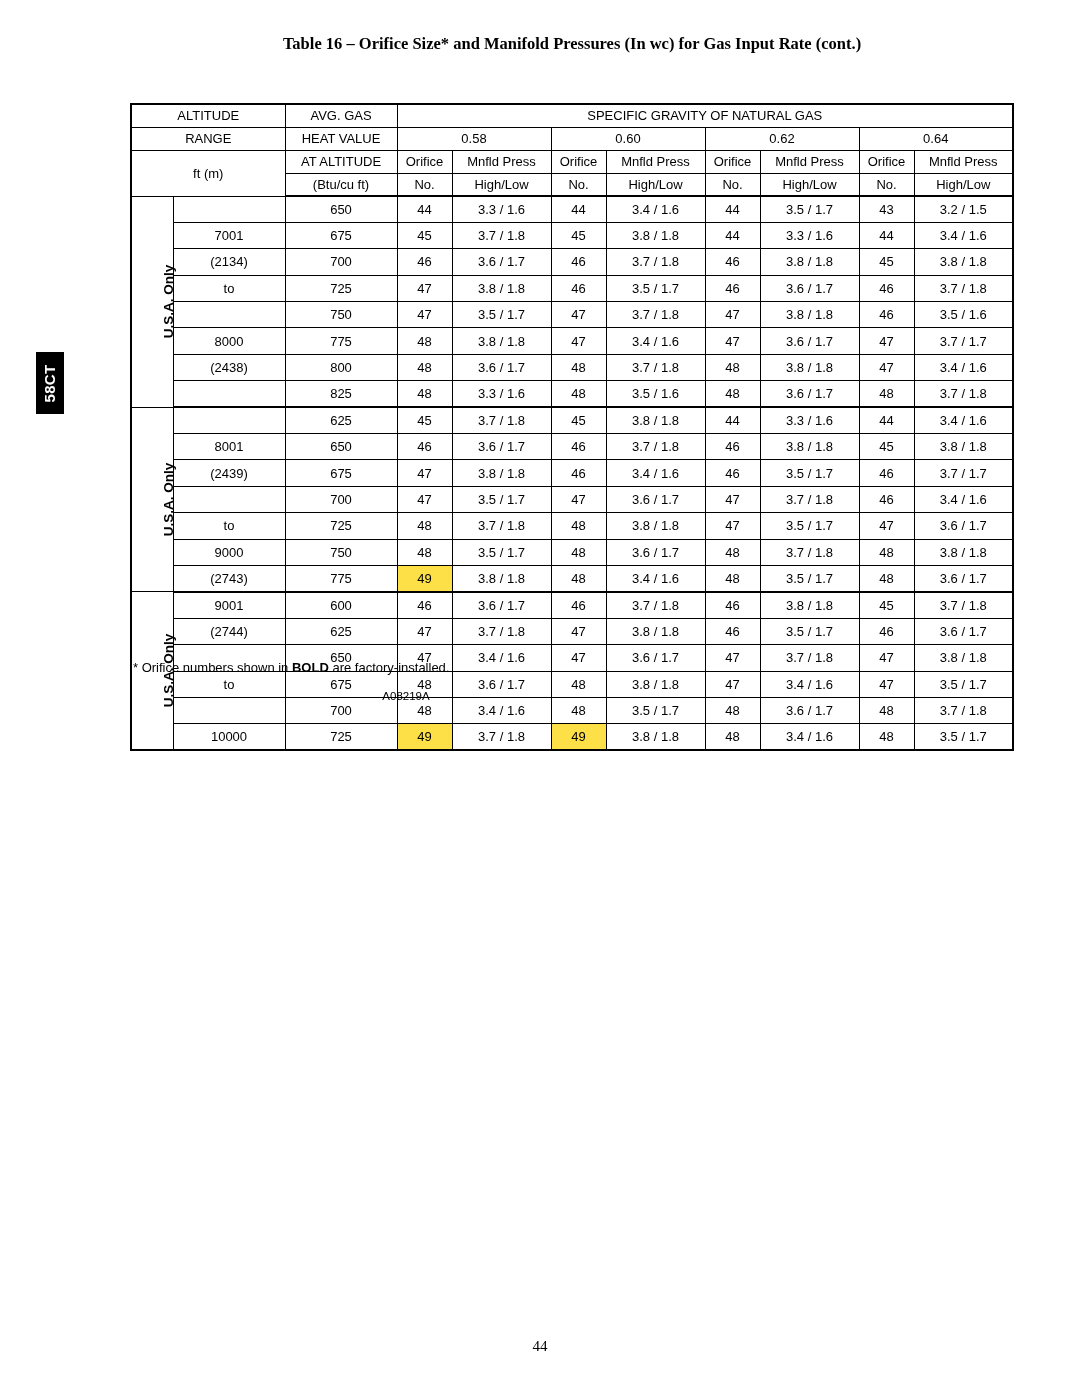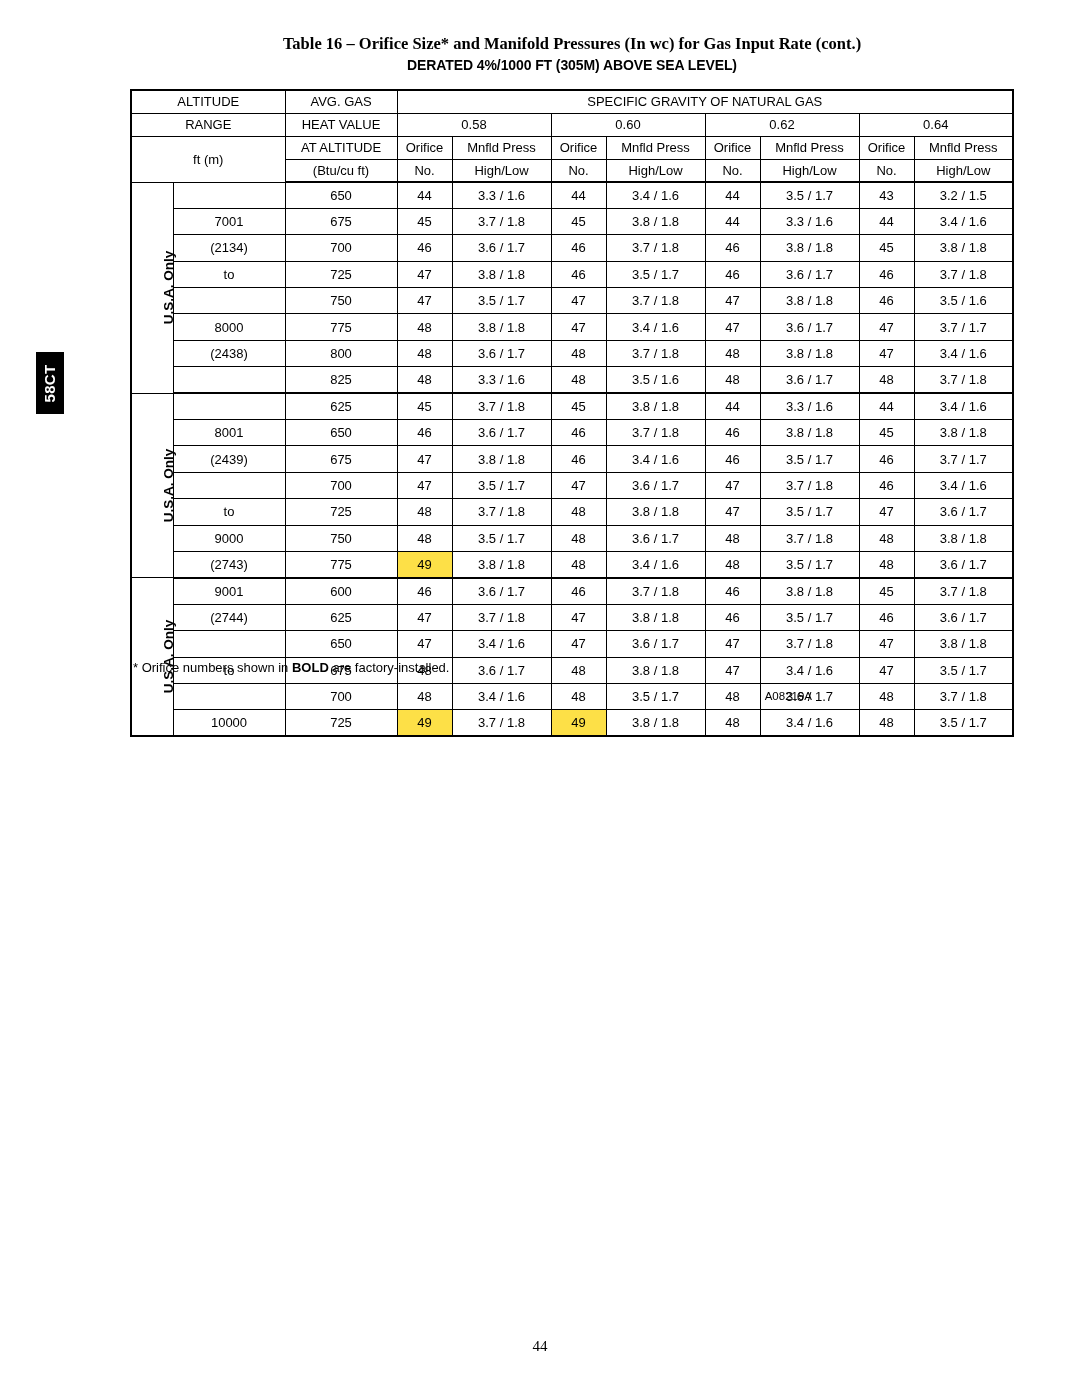--- a/index.html
+++ b/index.html
@@ -54,21 +54,21 @@
     font-weight: bold;
     color: #000;
     line-height: 1.45;
     letter-spacing: -0.1px;
   }
 
   
   #orifice-table {
     position: absolute;
     left: 130px;
-    top: 89px;
+    top: 103px;
     width: 884px;
     border-collapse: collapse;
     table-layout: fixed;
   }
   #orifice-table td, #orifice-table th {
     border: 1px solid #000;
     padding: 0;
     text-align: center;
     vertical-align: middle;
     font-size: 13px;
@@ -119,21 +119,21 @@
     font-size: 13px;
     color: #000;
   }
   #footnote b { font-weight: bold; }
 
   #fig-id {
     position: absolute;
     left: 0;
     top: 690px;
     width: 812px;
-    text-align: right;
+    text-align: center;
     font-size: 11.5px;
     color: #000;
   }
 
   #page-number {
     position: absolute;
     left: 0;
     top: 1338px;
     width: 1080px;
     text-align: center;
@@ -144,21 +144,20 @@
 </style>
 </head>
 <body>
 
 <div id="side-tab">
   <span>58CT</span>
 </div>
 
 <div id="titles">
   <div id="table-title">Table 16 – Orifice Size* and Manifold Pressures (In wc)  for Gas Input Rate (cont.)</div>
-  <div class="subtitle">DERATED 4%/1000 FT (305M) ABOVE SEA LEVEL)</div>
 </div>
 
 <table id="orifice-table">
   <colgroup>
     <col style="width:42px">
     <col style="width:112px">
     <col style="width:112px">
     <col style="width:55px">
       <col style="width:99px">
     <col style="width:55px">

